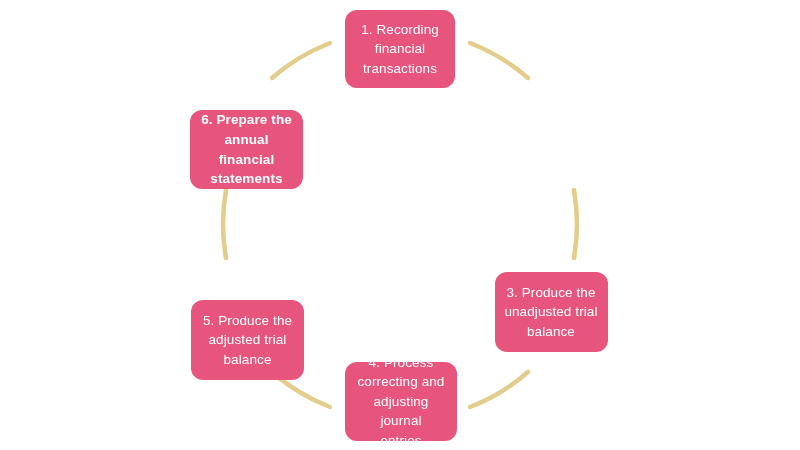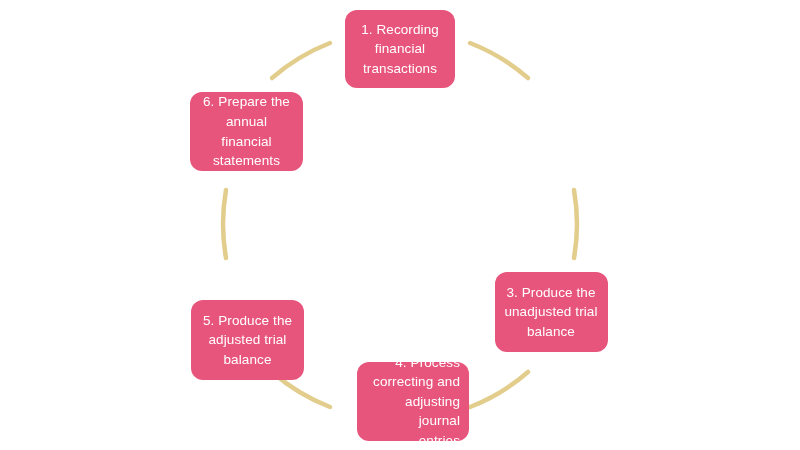--- a/index.html
+++ b/index.html
@@ -46,25 +46,25 @@
     display: block;
     white-space: pre-line;
   }
   
   #node-1 { left: 345px; top: 10px;  width: 110px; height: 78px; }
   
   #node-2 { left: 497px; top: 97px;  width: 112px; height: 79px; }
   
   #node-3 { left: 495px; top: 272px; width: 113px; height: 80px; padding-left: 8px; }
   
-  #node-4 { left: 357px; top: 362px; width: 112px; height: 79px; text-align: right; }
+  #node-4 { left: 345px; top: 362px; width: 112px; height: 79px; }
   
   #node-5 { left: 191px; top: 272px; width: 113px; height: 80px; margin-top: 28px; }
   
-  #node-6 { left: 190px; top: 92px;  width: 113px; height: 79px; }
+  #node-6 { left: 190px; top: 110px;  width: 113px; height: 79px; font-weight: bold; }
 </style>
 </head>
 <body>
 
 <div id="canvas">
 
   <svg id="arcs" viewBox="0 0 800 450" xmlns="http://www.w3.org/2000/svg">
 
     <g fill="none" stroke="#e2cd8c" stroke-width="4.5" stroke-linecap="round">
 

